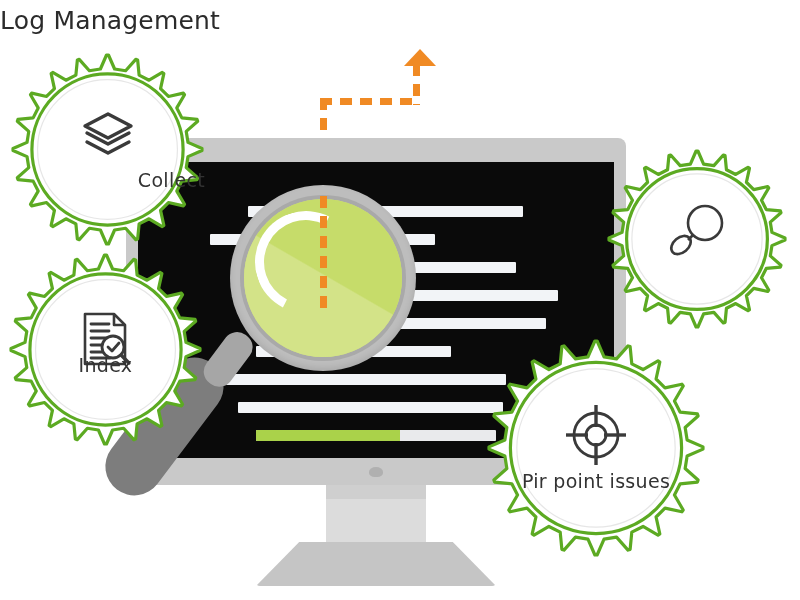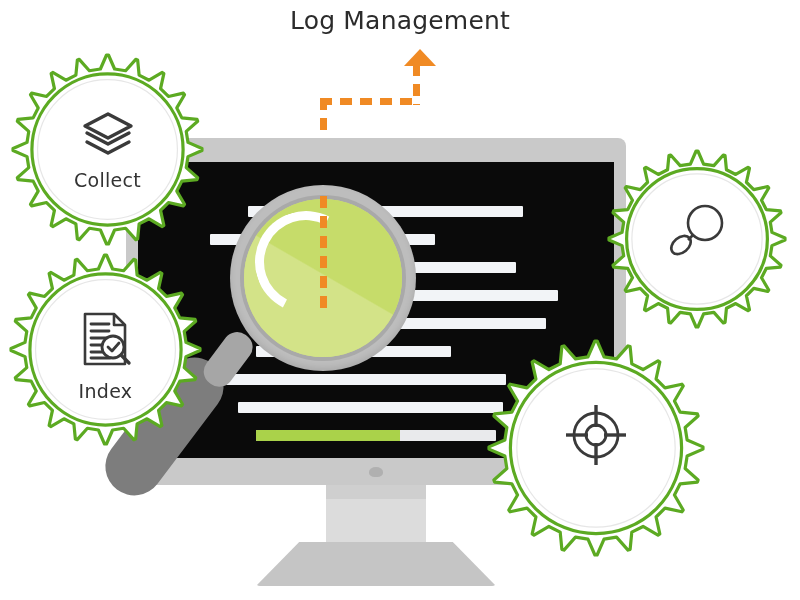--- a/index.html
+++ b/index.html
@@ -17,21 +17,21 @@
     background: #ffffff;
     overflow: hidden;
   }
   .abs { position: absolute; }
 
   
   #title-text {
     left: 0;
     top: 6px;
     width: 800px;
-    text-align: center;
+    text-align: left;
     font-size: 25px;
     font-weight: 400;
     color: #2b2b2b;
     letter-spacing: 0.2px;
     font-family: "DejaVu Sans", sans-serif;
   }
 
   
   #monitor-wrap { left: 126px; top: 138px; width: 500px; height: 420px; }
   #monitor-bezel {
@@ -248,21 +248,21 @@
       <circle cx="97.5" cy="97.5" r="75.60000000000001" fill="#ffffff" stroke="#5caa22" stroke-width="3.2"></circle>
       <circle cx="97.5" cy="97.5" r="69.92999999999999" fill="#ffffff" stroke="#e6e6e6" stroke-width="1.2"></circle>
     </svg>
         <div class="gear-icon" style="top: 58.5px;">
           <svg width="54" height="44" viewBox="0 0 54 44">
       <path d="M27 3 L50 15 L27 27 L4 15 Z" fill="none" stroke="#3a3a3a" stroke-width="3.4" stroke-linejoin="round"></path>
       <path d="M6 22 L27 33 L48 22" fill="none" stroke="#3a3a3a" stroke-width="3.4" stroke-linecap="round" stroke-linejoin="round"></path>
       <path d="M6 31 L27 42 L48 31" fill="none" stroke="#3a3a3a" stroke-width="3.4" stroke-linecap="round" stroke-linejoin="round"></path>
     </svg>
         </div>
-        <div class="gear-label" style="top: 117px;">Collect</div>
+        <div class="gear-label" style="top: 117px; text-align: right;">Collect</div>
       </div>
       <div class="gear" style="left: 8px; top: 252px; width: 195px; height: 195px;">
     <svg width="195" height="195" viewBox="0 0 195 195">
       <path d="M 177.99,90.40 L 191.99,96.52 L 191.99,98.48 L 177.99,104.60 L 176.24,115.62 L 187.67,125.77 L 187.07,127.63 L 171.85,129.12 L 166.79,139.07 L 174.52,152.25 L 173.37,153.84 L 158.44,150.55 L 150.55,158.44 L 153.84,173.37 L 152.25,174.52 L 139.07,166.79 L 129.12,171.85 L 127.63,187.07 L 125.77,187.67 L 115.62,176.24 L 104.60,177.99 L 98.48,191.99 L 96.52,191.99 L 90.40,177.99 L 79.38,176.24 L 69.23,187.67 L 67.37,187.07 L 65.88,171.85 L 55.93,166.79 L 42.75,174.52 L 41.16,173.37 L 44.45,158.44 L 36.56,150.55 L 21.63,153.84 L 20.48,152.25 L 28.21,139.07 L 23.15,129.12 L 7.93,127.63 L 7.33,125.77 L 18.76,115.62 L 17.01,104.60 L 3.01,98.48 L 3.01,96.52 L 17.01,90.40 L 18.76,79.38 L 7.33,69.23 L 7.93,67.37 L 23.15,65.88 L 28.21,55.93 L 20.48,42.75 L 21.63,41.16 L 36.56,44.45 L 44.45,36.56 L 41.16,21.63 L 42.75,20.48 L 55.93,28.21 L 65.88,23.15 L 67.37,7.93 L 69.23,7.33 L 79.38,18.76 L 90.40,17.01 L 96.52,3.01 L 98.48,3.01 L 104.60,17.01 L 115.62,18.76 L 125.77,7.33 L 127.63,7.93 L 129.12,23.15 L 139.07,28.21 L 152.25,20.48 L 153.84,21.63 L 150.55,36.56 L 158.44,44.45 L 173.37,41.16 L 174.52,42.75 L 166.79,55.93 L 171.85,65.88 L 187.07,67.37 L 187.67,69.23 L 176.24,79.38 Z" fill="#ffffff" stroke="#5caa22" stroke-width="3.2" stroke-linejoin="round"></path>
       <circle cx="97.5" cy="97.5" r="75.60000000000001" fill="#ffffff" stroke="#5caa22" stroke-width="3.2"></circle>
       <circle cx="97.5" cy="97.5" r="69.92999999999999" fill="#ffffff" stroke="#e6e6e6" stroke-width="1.2"></circle>
     </svg>
         <div class="gear-icon" style="top: 58.5px;">
           <svg width="52" height="56" viewBox="0 0 52 56">
       <path d="M5 3 H34 L45 14 V53 H5 Z" fill="#fff" stroke="#3a3a3a" stroke-width="2.6" stroke-linejoin="round"></path>
@@ -273,21 +273,21 @@
         <line x1="11" y1="27" x2="26" y2="27"></line>
         <line x1="11" y1="34" x2="22" y2="34"></line>
         <line x1="11" y1="41" x2="24" y2="41"></line>
         <line x1="11" y1="47" x2="30" y2="47"></line>
       </g>
       <circle cx="33" cy="36" r="11" fill="#fff" stroke="#3a3a3a" stroke-width="2.8"></circle>
       <path d="M28 36 L32 40 L39 32" fill="none" stroke="#3a3a3a" stroke-width="2.8" stroke-linecap="round" stroke-linejoin="round"></path>
       <line x1="41" y1="44" x2="49" y2="52" stroke="#3a3a3a" stroke-width="3.4" stroke-linecap="round"></line>
     </svg>
         </div>
-        <div class="gear-label" style="top: 128px;">Index</div>
+        <div class="gear-label" style="top: 102px;">Index</div>
       </div>
       <div class="gear" style="left: 606px; top: 148px; width: 182px; height: 182px;">
     <svg width="182" height="182" viewBox="0 0 182 182">
       <path d="M 165.95,84.39 L 179.00,90.09 L 179.00,91.91 L 165.95,97.61 L 164.32,107.87 L 174.97,117.32 L 174.41,119.06 L 160.24,120.45 L 155.52,129.71 L 162.73,141.98 L 161.65,143.46 L 147.75,140.40 L 140.40,147.75 L 143.46,161.65 L 141.98,162.73 L 129.71,155.52 L 120.45,160.24 L 119.06,174.41 L 117.32,174.97 L 107.87,164.32 L 97.61,165.95 L 91.91,179.00 L 90.09,179.00 L 84.39,165.95 L 74.13,164.32 L 64.68,174.97 L 62.94,174.41 L 61.55,160.24 L 52.29,155.52 L 40.02,162.73 L 38.54,161.65 L 41.60,147.75 L 34.25,140.40 L 20.35,143.46 L 19.27,141.98 L 26.48,129.71 L 21.76,120.45 L 7.59,119.06 L 7.03,117.32 L 17.68,107.87 L 16.05,97.61 L 3.00,91.91 L 3.00,90.09 L 16.05,84.39 L 17.68,74.13 L 7.03,64.68 L 7.59,62.94 L 21.76,61.55 L 26.48,52.29 L 19.27,40.02 L 20.35,38.54 L 34.25,41.60 L 41.60,34.25 L 38.54,20.35 L 40.02,19.27 L 52.29,26.48 L 61.55,21.76 L 62.94,7.59 L 64.68,7.03 L 74.13,17.68 L 84.39,16.05 L 90.09,3.00 L 91.91,3.00 L 97.61,16.05 L 107.87,17.68 L 117.32,7.03 L 119.06,7.59 L 120.45,21.76 L 129.71,26.48 L 141.98,19.27 L 143.46,20.35 L 140.40,34.25 L 147.75,41.60 L 161.65,38.54 L 162.73,40.02 L 155.52,52.29 L 160.24,61.55 L 174.41,62.94 L 174.97,64.68 L 164.32,74.13 Z" fill="#ffffff" stroke="#5caa22" stroke-width="3.2" stroke-linejoin="round"></path>
       <circle cx="91" cy="91" r="70.4" fill="#ffffff" stroke="#5caa22" stroke-width="3.2"></circle>
       <circle cx="91" cy="91" r="65.12" fill="#ffffff" stroke="#e6e6e6" stroke-width="1.2"></circle>
     </svg>
         <div class="gear-icon" style="top: 54.6px;">
           <svg width="62" height="56" viewBox="0 0 62 56">
       <circle cx="39" cy="20" r="17" fill="none" stroke="#3a3a3a" stroke-width="2.6"></circle>
@@ -305,16 +305,17 @@
         <div class="gear-icon" style="top: 66px;">
           <svg width="62" height="62" viewBox="0 0 62 62">
       <circle cx="31" cy="31" r="22" fill="none" stroke="#3a3a3a" stroke-width="2.8"></circle>
       <circle cx="31" cy="31" r="10" fill="none" stroke="#3a3a3a" stroke-width="2.8"></circle>
       <line x1="31" y1="1" x2="31" y2="23" stroke="#3a3a3a" stroke-width="3.4"></line>
       <line x1="31" y1="39" x2="31" y2="61" stroke="#3a3a3a" stroke-width="3.4"></line>
       <line x1="1" y1="31" x2="23" y2="31" stroke="#3a3a3a" stroke-width="3.4"></line>
       <line x1="39" y1="31" x2="61" y2="31" stroke="#3a3a3a" stroke-width="3.4"></line>
     </svg>
         </div>
+        <div class="gear-label" style="top: 132px;">Pir point issues</div>
       </div>
     </div>
 
 </div>
 
 </body></html>

